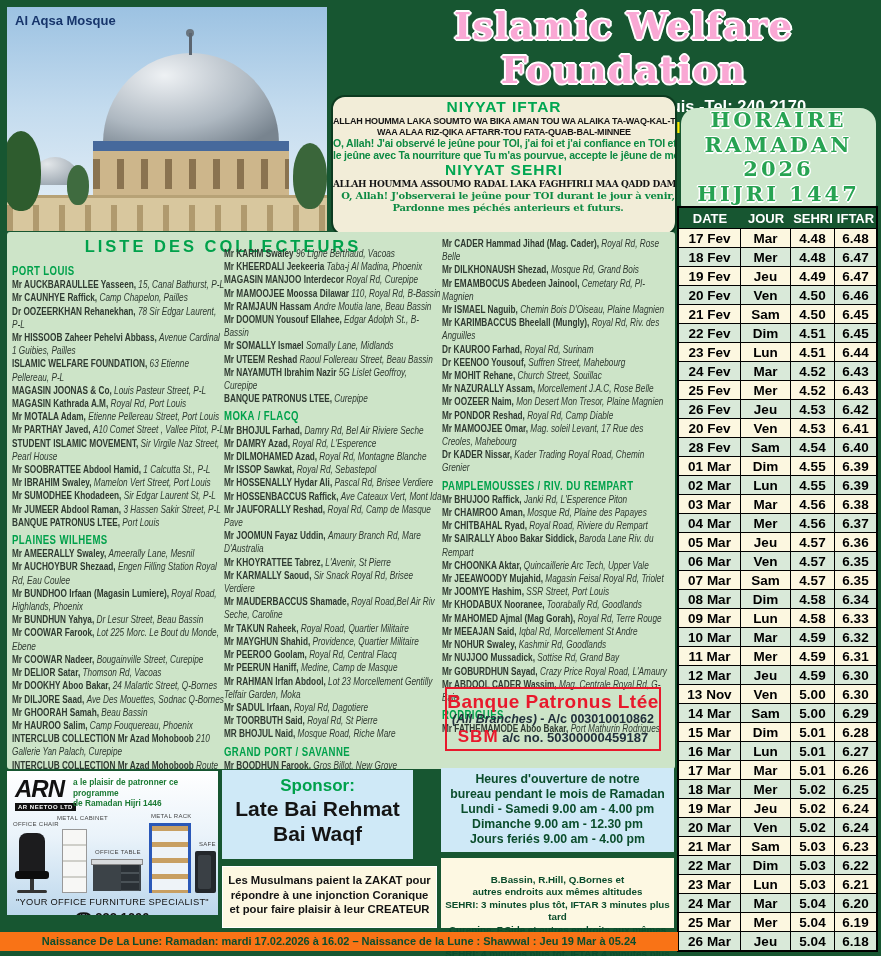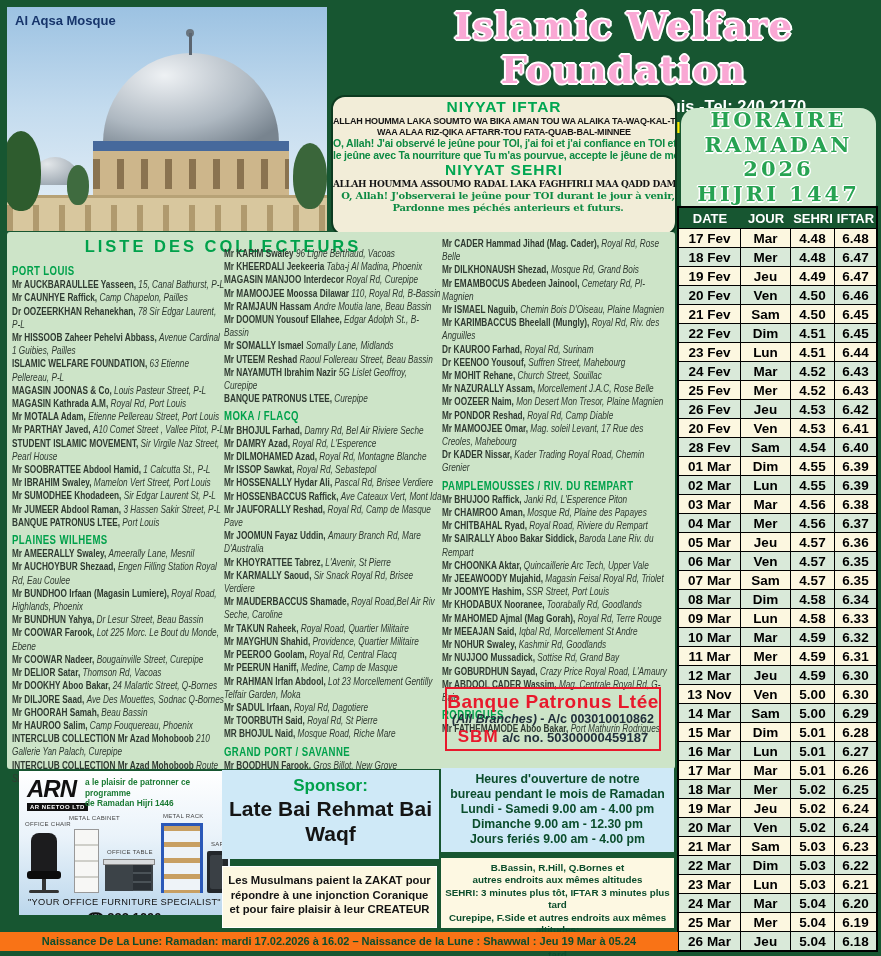--- a/index.html
+++ b/index.html
@@ -84,42 +84,42 @@
 
   .bank{position:absolute;left:438px;top:455px;width:216px;height:64px;border:2.5px solid #e8192c;
         text-align:center;padding-top:2px;}
   .bank-title{color:#e8192c;font-weight:bold;font-size:19px;line-height:21px;letter-spacing:.5px;}
   .bank-l2{font-size:12.5px;font-weight:bold;color:#22303c;line-height:15px;}
   .bank-l2 .it{font-style:italic;}
   .bank-l3{font-size:13px;font-weight:bold;color:#22303c;line-height:20px;}
   .bank-l3 .sbm{color:#e8192c;font-size:17px;letter-spacing:1px;}
 
   
-  .sponsor{position:absolute;left:222px;top:770px;width:217px;height:89px;background:#cfe9f7;
+  .sponsor{position:absolute;left:222px;top:770px;width:191px;height:89px;background:#cfe9f7;
            text-align:center;padding-top:6px;}
   .sp-label{color:#00a14b;font-weight:bold;font-size:17px;line-height:20px;}
   .sp-name{color:#141414;font-weight:bold;font-size:21px;line-height:25px;}
 
   .zakat{position:absolute;left:222px;top:866px;width:215px;height:62px;background:#fdf8e2;
          border:1.5px solid #ffffff;text-align:center;font-weight:bold;font-size:11.3px;
          color:#141414;padding:6px 4px;line-height:14.5px;}
 
   .hours{position:absolute;left:441px;top:768px;width:233px;height:84px;background:#cfe9f7;
          text-align:center;color:#0b4d2c;padding-top:4px;}
   .hours div{font-weight:bold;font-size:12.3px;line-height:15px;}
 
   .notes{position:absolute;left:441px;top:858px;width:233px;height:70px;background:#fdf8e2;
-         text-align:center;color:#0b4d2c;padding-top:4px;}
+         text-align:center;color:#0b4d2c;padding-top:16px;}
   .notes div{font-weight:bold;font-size:9.8px;line-height:12.4px;}
 
   .moonstrip{position:absolute;left:0;top:932px;width:678px;height:19px;background:#f97316;
              text-align:center;color:#0b4d2c;font-weight:bold;font-size:11px;line-height:19px;}
 
   
-  .arn{position:absolute;left:19px;top:771px;width:211px;height:144px;
+  .arn{position:absolute;left:7px;top:771px;width:211px;height:144px;
        background:linear-gradient(180deg,#ffffff 0%,#eaf3fa 45%,#bcd7ec 100%);overflow:hidden;}
   .arn-logo{position:absolute;left:8px;top:4px;font-weight:bold;font-style:italic;font-size:24px;color:#111;letter-spacing:-1px;}
   .arn-sub{position:absolute;left:8px;top:32px;font-weight:bold;font-size:6px;color:#fff;background:#111;padding:1px 3px;letter-spacing:.5px;}
   .arn-tag{position:absolute;left:66px;top:6px;width:142px;color:#1b7a34;font-weight:bold;font-size:8.3px;line-height:10.5px;}
   .flabel{position:absolute;font-size:6px;color:#444;letter-spacing:.3px;}
   .chair-back{position:absolute;left:12px;top:62px;width:26px;height:42px;background:#1c1c1e;border-radius:8px 8px 4px 4px;}
   .chair-seat{position:absolute;left:8px;top:100px;width:34px;height:8px;background:#0c0c0c;border-radius:3px;}
   .chair-stem{position:absolute;left:23px;top:108px;width:4px;height:12px;background:#333;}
   .chair-base{position:absolute;left:10px;top:119px;width:30px;height:3px;background:#333;border-radius:2px;}
   .cab{position:absolute;left:55px;top:58px;width:25px;height:64px;border:1px solid #999;

